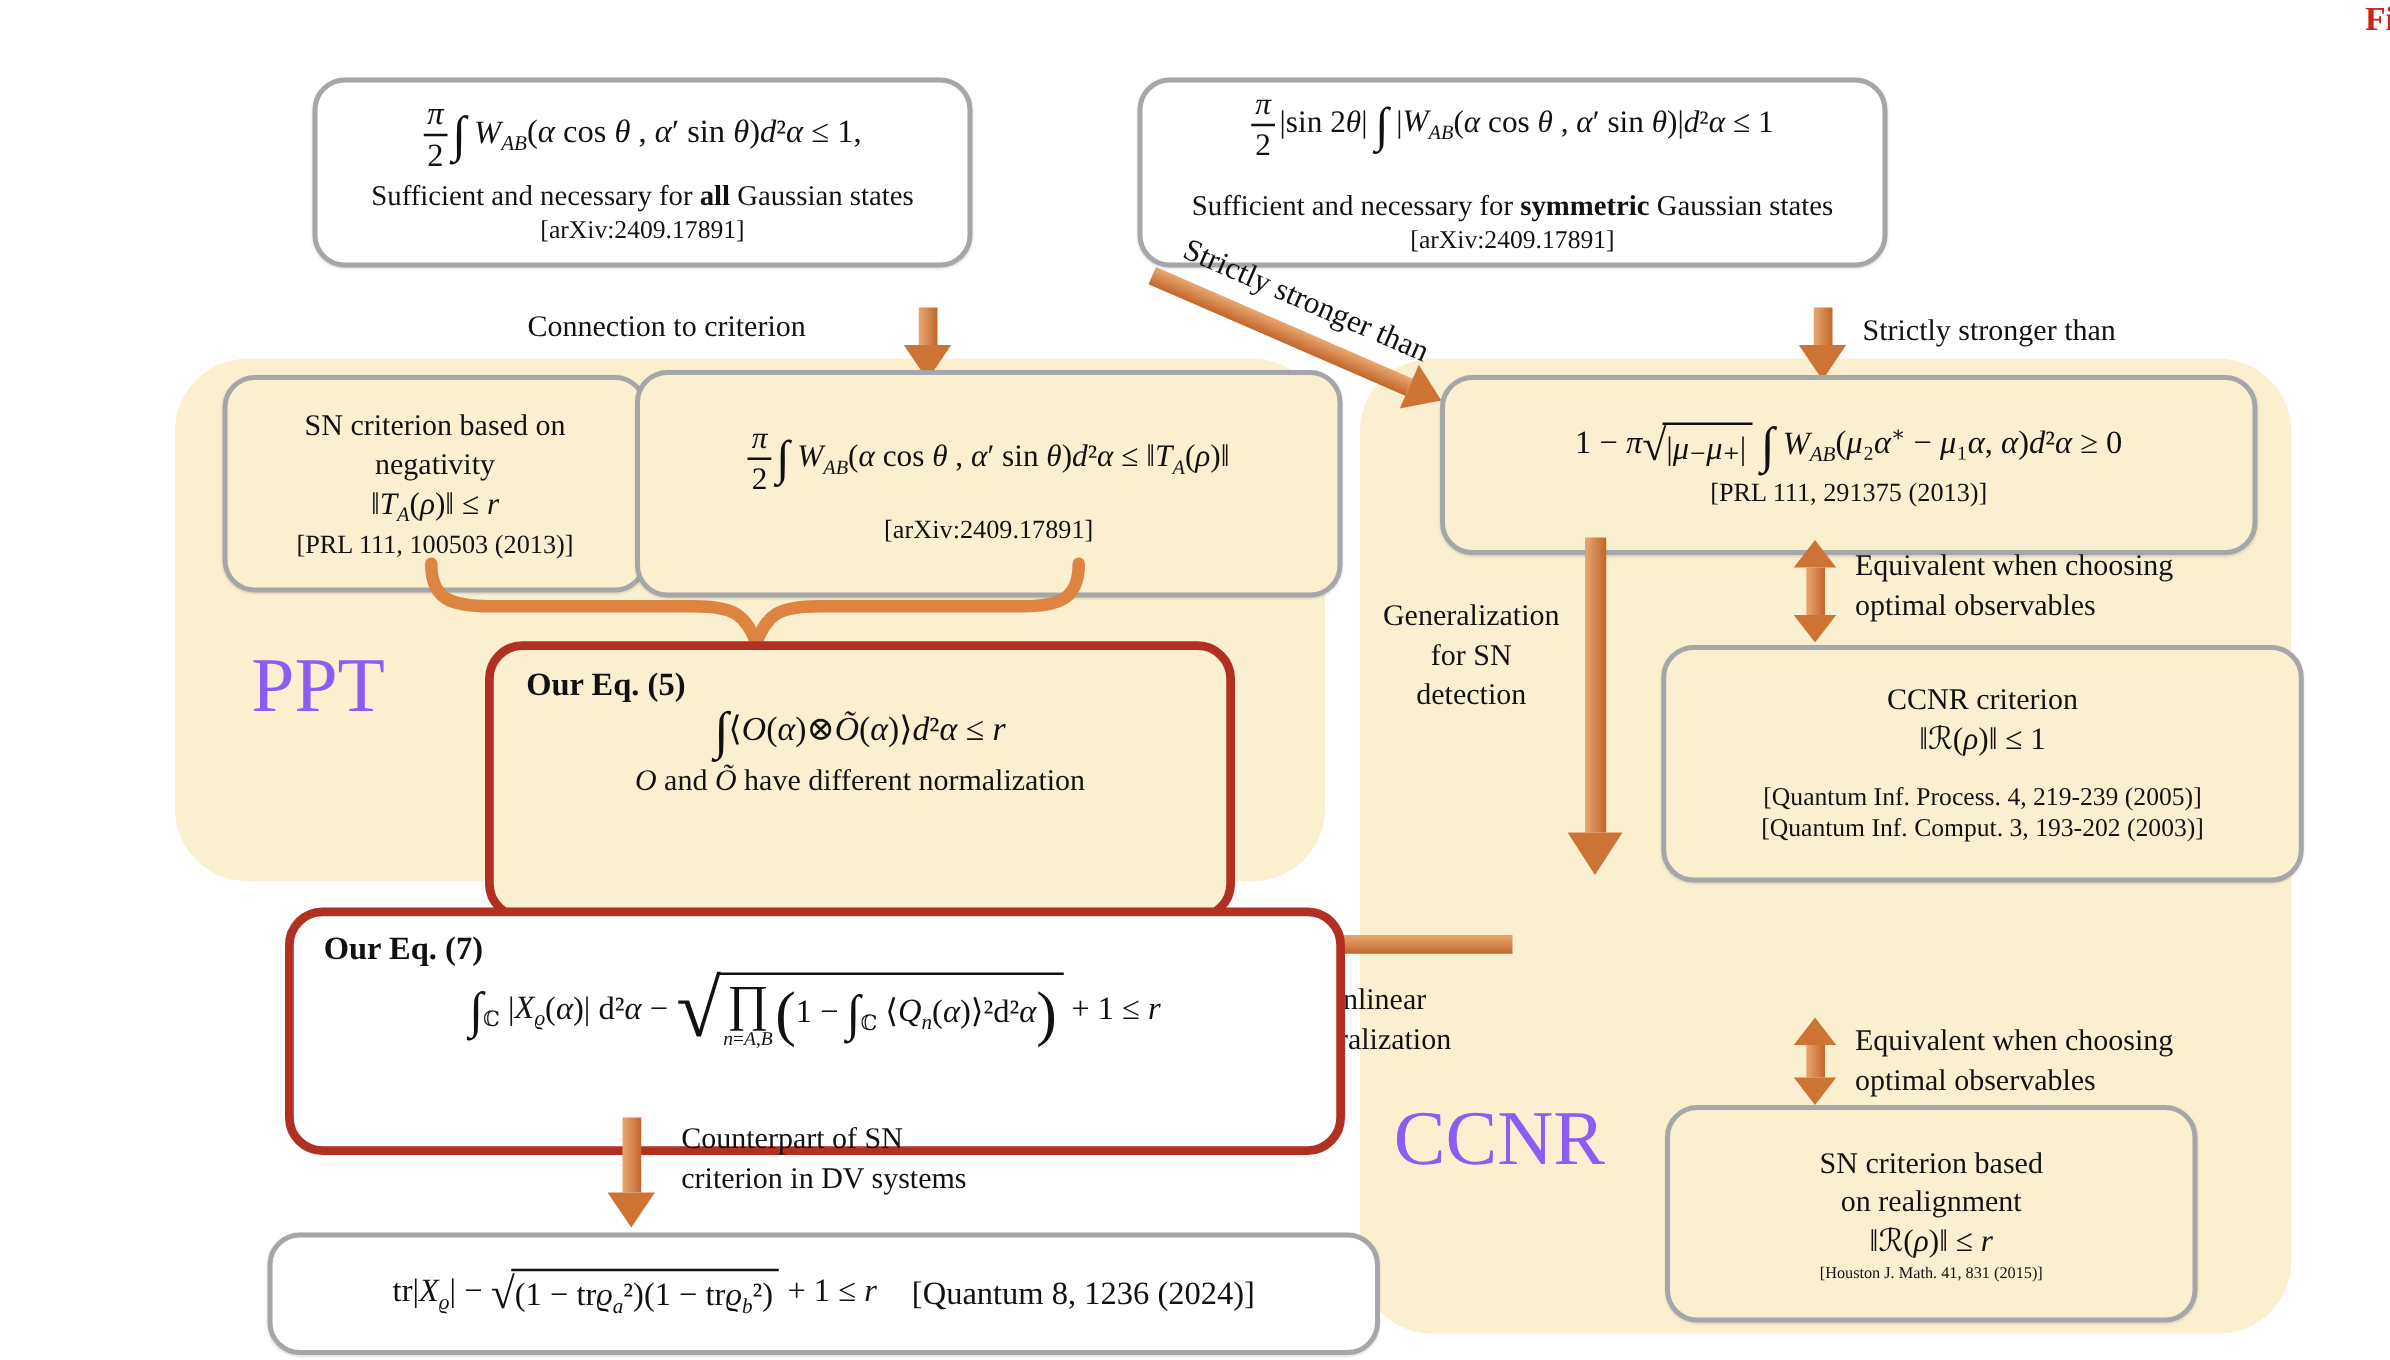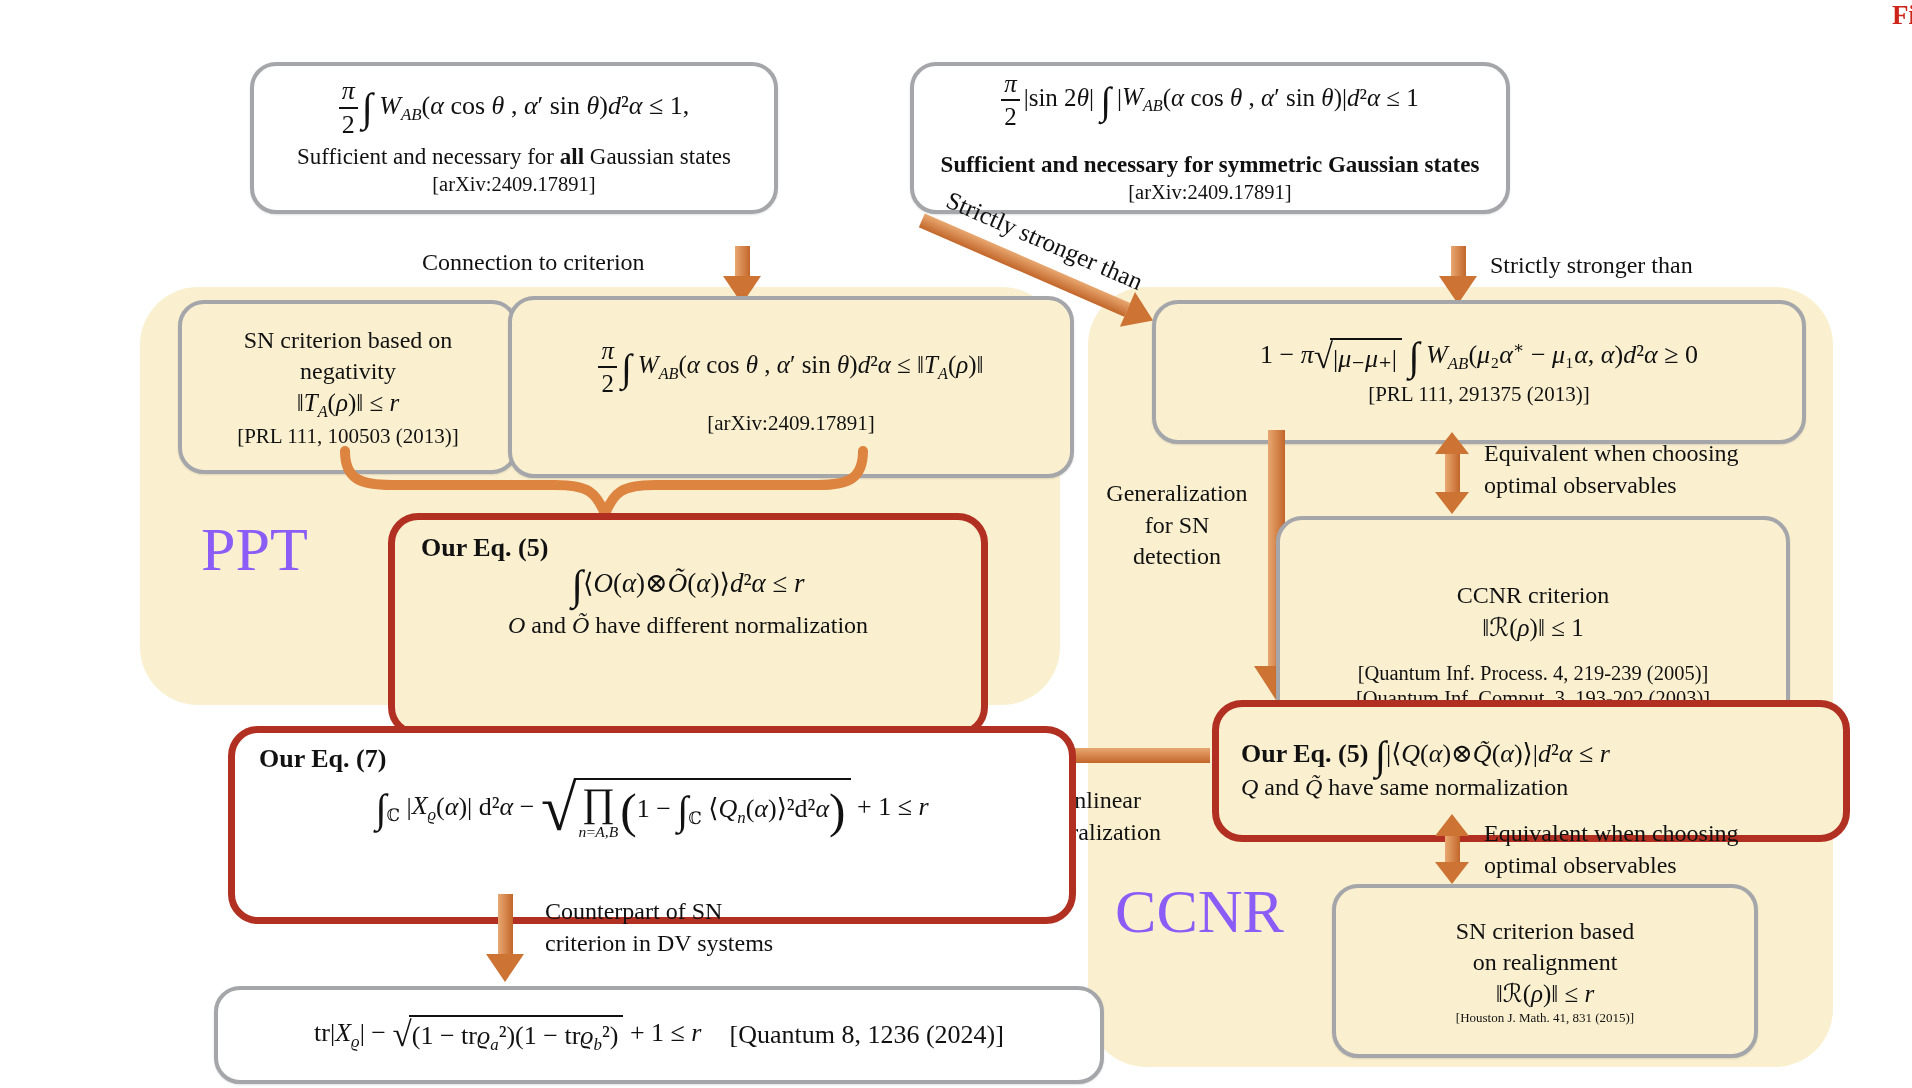--- a/index.html
+++ b/index.html
@@ -68,21 +68,21 @@
         </span><span class="intg">∫</span> <i>W<sub>AB</sub></i>(<i>α</i> cos <i>θ</i> , <i>α</i>′ sin <i>θ</i>)<i>d</i>²<i>α</i> ≤ 1,</div>
     <div class="txt" style="margin-top:4px;">Sufficient and necessary for <b>all</b> Gaussian states</div>
     <div class="cite">[arXiv:2409.17891]</div>
   </div>
 
   <div class="gbox" style="left:910px;top:62px;width:572px;height:132px;padding:6px 10px;">
     <div class="frm" style="font-size:25px;"><span class="frac">
           <span><i>π</i></span>
           <span>2</span>
         </span>|sin 2<i>θ</i>| <span class="intg">∫</span> |<i>W<sub>AB</sub></i>(<i>α</i> cos <i>θ</i> , <i>α</i>′ sin <i>θ</i>)|<i>d</i>²<i>α</i> ≤ 1</div>
-    <div class="txt" style="margin-top:21px;font-weight:bold;">Sufficient and necessary for <b>symmetric</b> Gaussian states</div>
+    <div class="txt" style="margin-top:21px;">Sufficient and necessary for <b>symmetric</b> Gaussian states</div>
     <div class="cite">[arXiv:2409.17891]</div>
   </div>
 
   <div class="corner">Fi</div>
 
   <div class="lbl" style="left:422px;top:247px;">Connection to criterion</div>
   <div class="arrow av" style="left:723px;top:246px;height:58px;width:38px;">
     <div class="shaft"></div>
       <div class="head-d"></div>
   </div>
@@ -147,34 +147,27 @@
   <div class="arrow av dbl" style="left:1435px;top:432px;height:82px;width:34px;">
     <div class="head-u"></div>
       <div class="shaft"></div>
       <div class="head-d"></div>
   </div>
   <div class="lbl" style="left:1484px;top:438px;">
     <div>Equivalent when choosing</div>
     <div>optimal observables</div>
   </div>
 
-  <div class="gbox on-beige" style="left:1276px;top:516px;width:490px;height:174px;padding:18px 8px;justify-content:flex-end;">
+  <div class="gbox on-beige" style="left:1329px;top:516px;width:490px;height:174px;padding:4px 8px;">
     <div class="txt" style="font-size:24px;">CCNR criterion</div>
     <div class="frm" style="font-size:25px;">‖ℛ(<i>ρ</i>)‖ ≤ 1</div>
     <div class="cite" style="margin-top:18px;font-size:20.5px;">[Quantum Inf. Process. 4, 219-239 (2005)]</div>
     <div class="cite" style="font-size:20.5px;">[Quantum Inf. Comput. 3, 193-202 (2003)]</div>
   </div>
 
-  <div class="rbox" style="left:1212px;top:700px;width:580px;height:112px;padding:8px 22px;justify-content:center;">
-    <div class="frm" style="font-size:26px;">
-      <b>Our Eq. (5)</b>
-      <span><span class="intg">∫</span>|⟨<i>Q</i>(<i>α</i>)⊗<i>Q̃</i>(<i>α</i>)⟩|<i>d</i>²<i>α</i> ≤ <i>r</i></span>
-    </div>
-    <div class="txt" style="font-size:24px;"><i>Q</i> and <i>Q̃</i> have same normalization</div>
-  </div>
 
   <div class="arrow ah" style="left:1010px;top:735px;width:200px;height:40px;">
     <div class="head-l"></div>
       <div class="shaft"></div>
   </div>
   <div class="lbl" style="left:1003px;top:785px;width:180px;text-align:center;">
     <div>Nonlinear</div>
     <div>generalization</div>
   </div>
 

